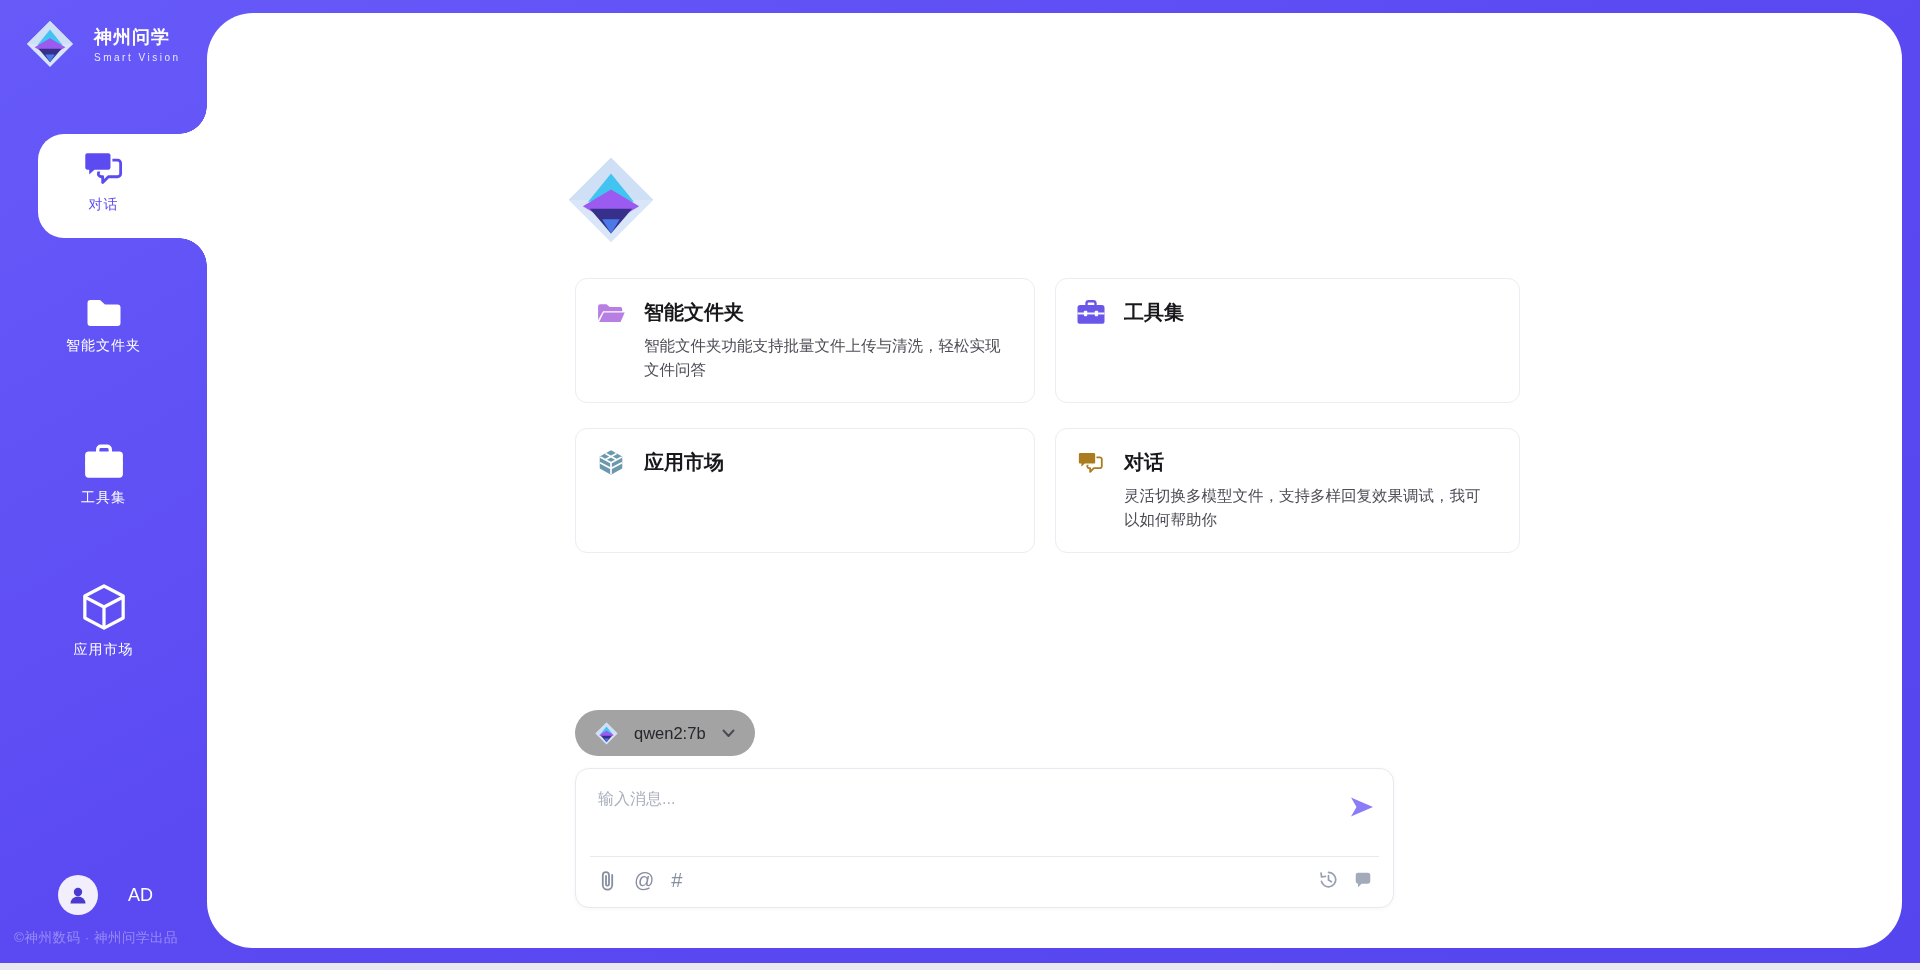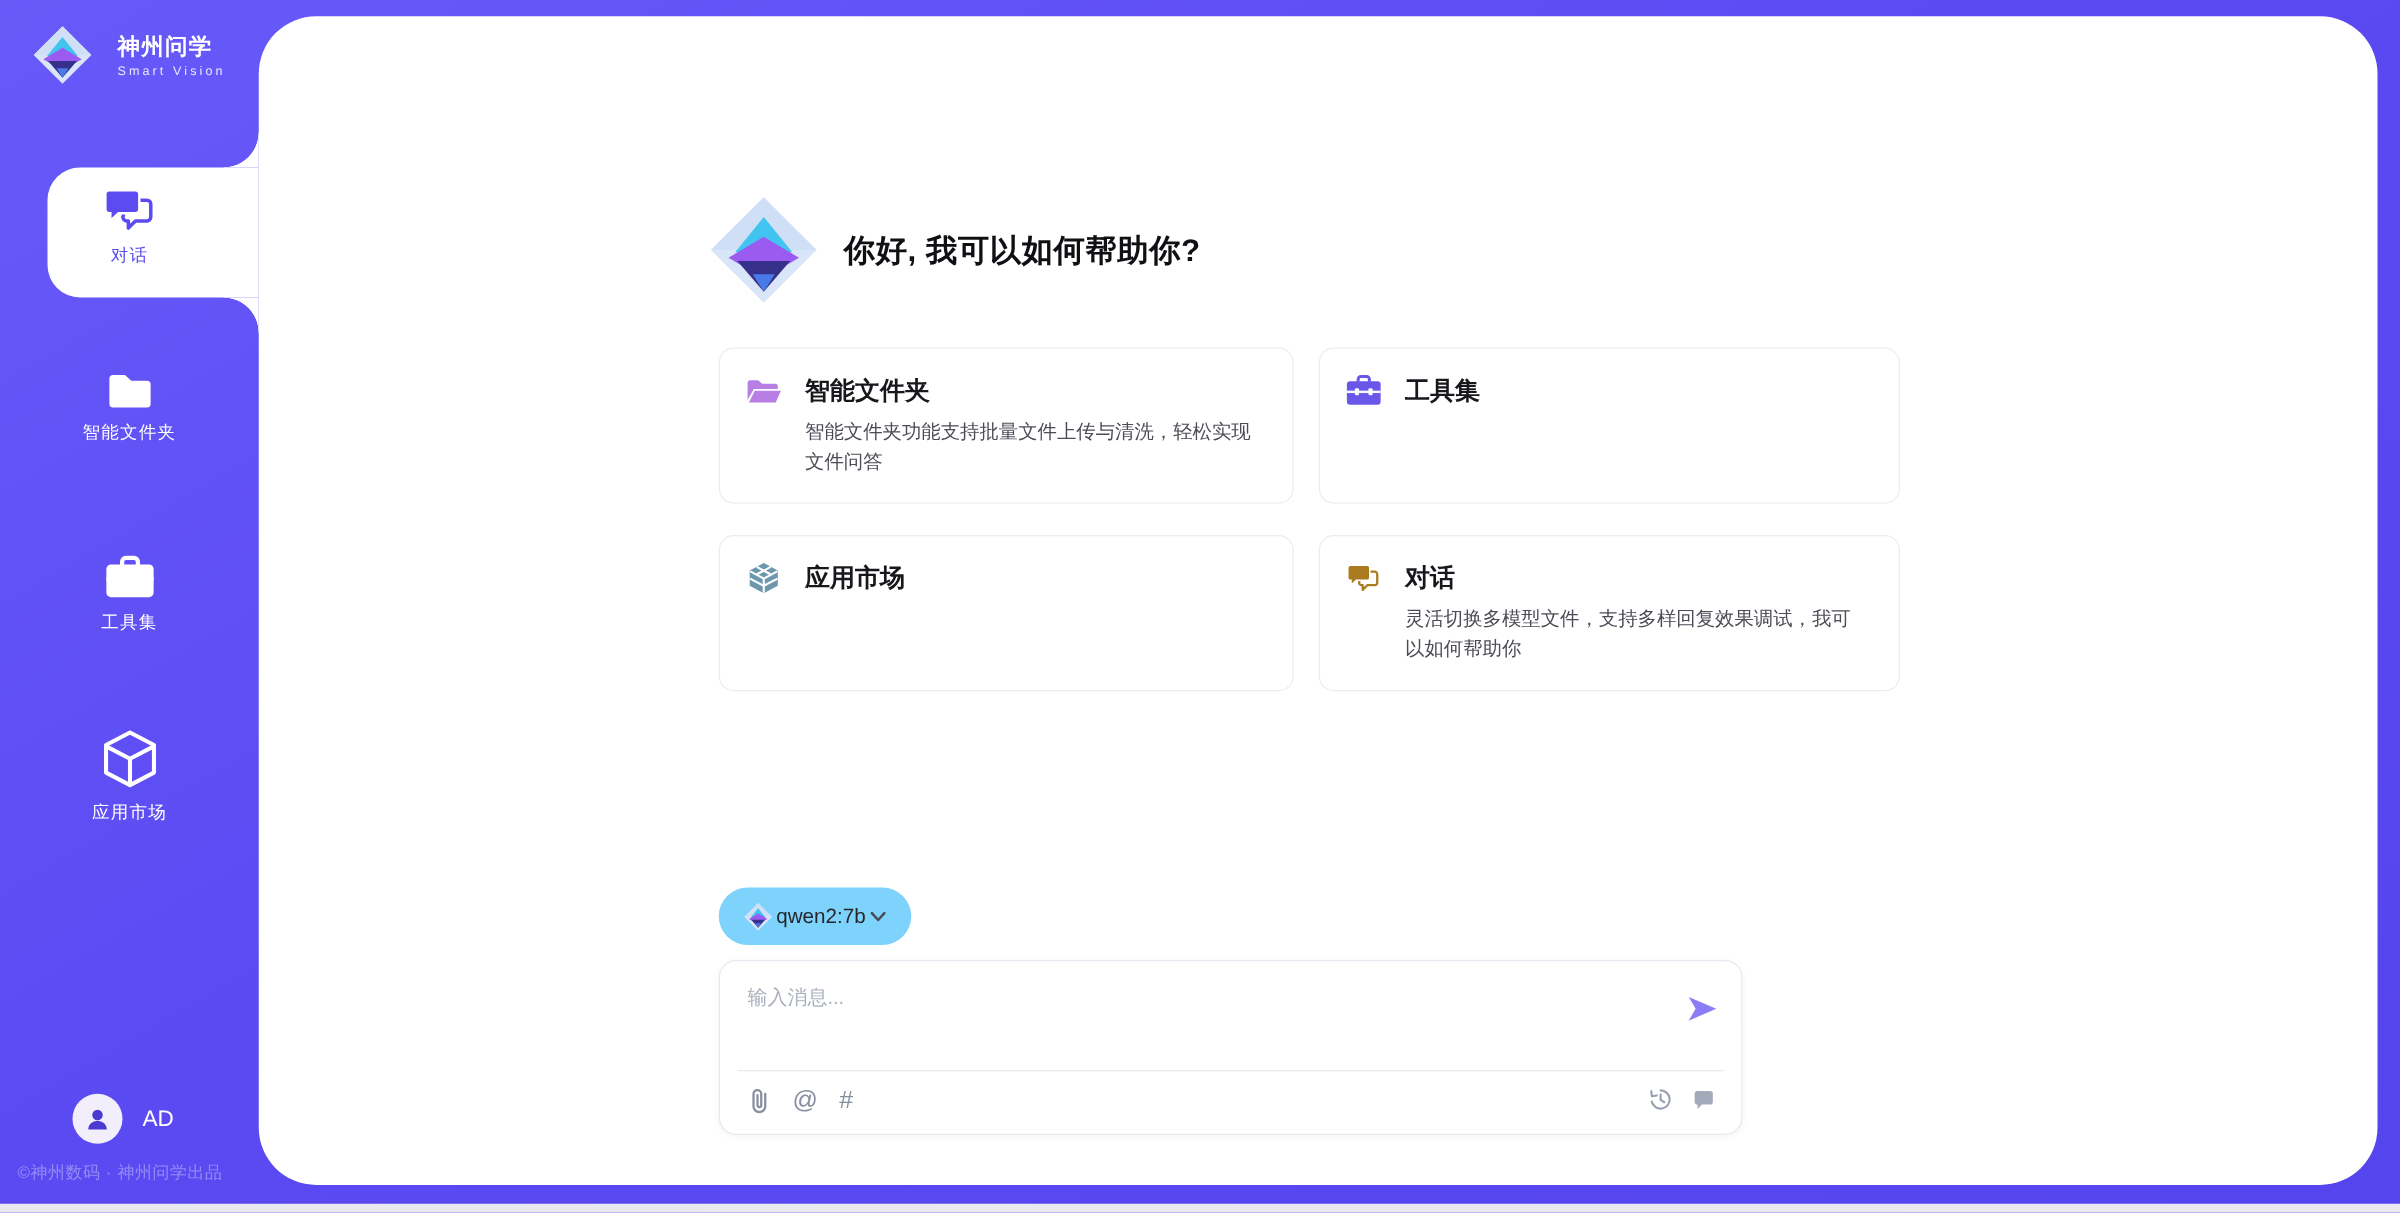--- a/index.html
+++ b/index.html
@@ -37,21 +37,21 @@
     content:''; position:absolute; right:0; bottom:-28px; width:28px; height:28px;
     background:radial-gradient(circle at 0 100%, rgba(0,0,0,0) 27.5px, #fff 28px);
   }
   .nav-item {
     position:absolute; left:0; width:207px; text-align:center; cursor:pointer;
   }
   .nav-item .nav-label { display:block; font-size:14px; color:#fff; margin-top:8px; letter-spacing:1px; }
   .nav-item.active .nav-label { color:#5b4bf0; }
   .nav-icon { display:inline-block; vertical-align:top; }
 
-  .user-row { position:absolute; left:58px; top:875px; display:flex; align-items:center; gap:16px; cursor:pointer; }
+  .user-row { position:absolute; left:58px; top:875px; display:flex; align-items:center; gap:30px; cursor:pointer; }
   .avatar { width:40px; height:40px; border-radius:50%; background:#f2eefb; display:flex; align-items:center; justify-content:center; }
   .user-name { font-size:18px; color:#fff; }
   .side-footer { position:absolute; left:14px; top:929px; font-size:13.5px; color:rgba(255,255,255,0.35); letter-spacing:.5px; }
 
   
   .hero { position:absolute; left:360px; top:137px; display:flex; align-items:center; gap:20px; height:100px; }
   .hero-logo { width:88px; height:88px; }
   .hero-title { font-size:25px; font-weight:700; color:#101014; letter-spacing:.5px; }
 
   
@@ -61,22 +61,22 @@
     padding:20px 26px 0 20px; cursor:pointer;
   }
   .card-head { display:flex; align-items:center; gap:18px; }
   .card-icon { width:30px; height:27px; flex:0 0 auto; }
   .card-title { font-size:20px; font-weight:700; color:#17171c; }
   .card-desc { margin-left:48px; margin-top:8px; font-size:15.5px; line-height:1.52; color:#4c4c56; }
 
   
   .model-pill {
     position:absolute; left:368px; top:697px; height:46px; padding:0 20px;
-    display:inline-flex; align-items:center; gap:3px;
-    background:#7dd3fc; border-radius:23px; cursor:pointer;
+    display:inline-flex; align-items:center; gap:16px;
+    background:#a3a3a3; border-radius:23px; cursor:pointer;
   }
   .model-logo { width:23px; height:23px; }
   .model-label { font-size:16.5px; color:#26262c; }
 
   
   .composer {
     position:absolute; left:368px; top:755px; width:819px; height:140px;
     background:#fff; border:1px solid #e8e9f0; border-radius:14px;
     box-shadow:0 1px 5px rgba(25,25,60,.04);
   }
@@ -174,21 +174,20 @@
 
   <div class="side-footer">©神州数码 · 神州问学出品</div>
 </div>
 
 <div class="panel">
 
   <div class="hero">
     <svg class="hero-logo">
         <use href="#sym-diamond"></use>
       </svg>
-    <div class="hero-title">你好, 我可以如何帮助你?</div>
   </div>
 
   <div class="cards">
 
     <div class="card">
       <div class="card-head">
         <svg class="card-icon" viewBox="0 0 36 28">
           <path d="M2.5 6.5 a2.5 2.5 0 0 1 2.5 -2.5 h7.5 l4 3.5 H29 a2.5 2.5 0 0 1 2.5 2.5 v2.5 H8.5 L2.5 23 z" fill="#b77fe3"></path>
           <path d="M9.3 14 H34.5 L29.5 25.5 H3.8 z" fill="#b77fe3"></path>
         </svg>

